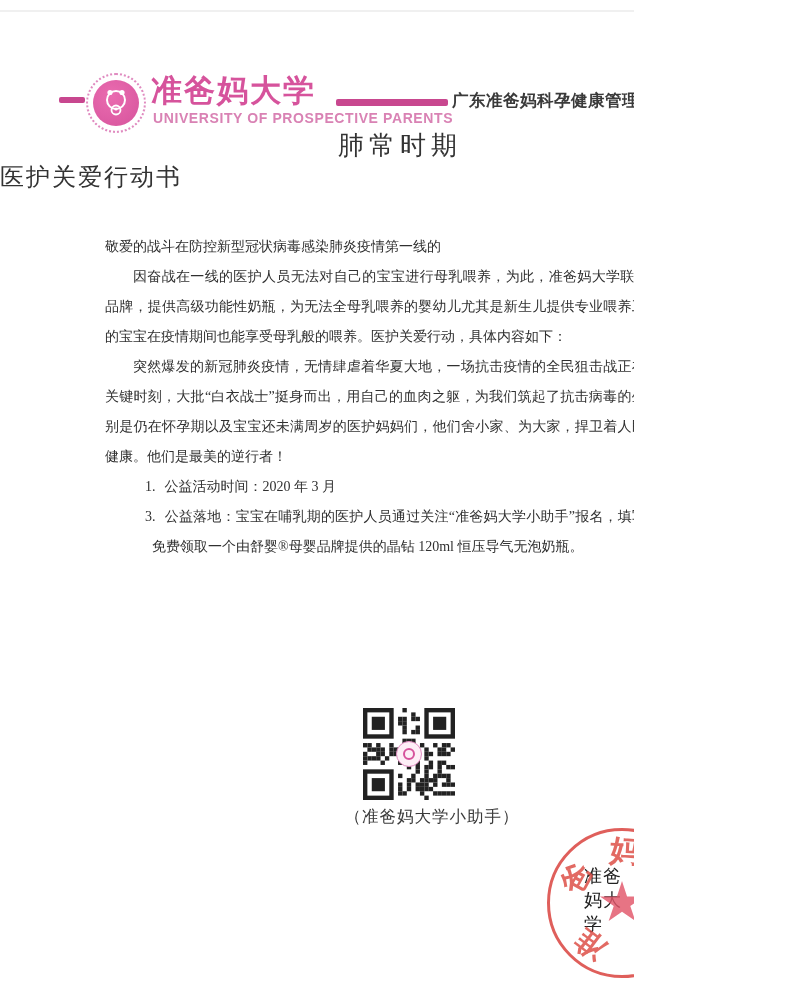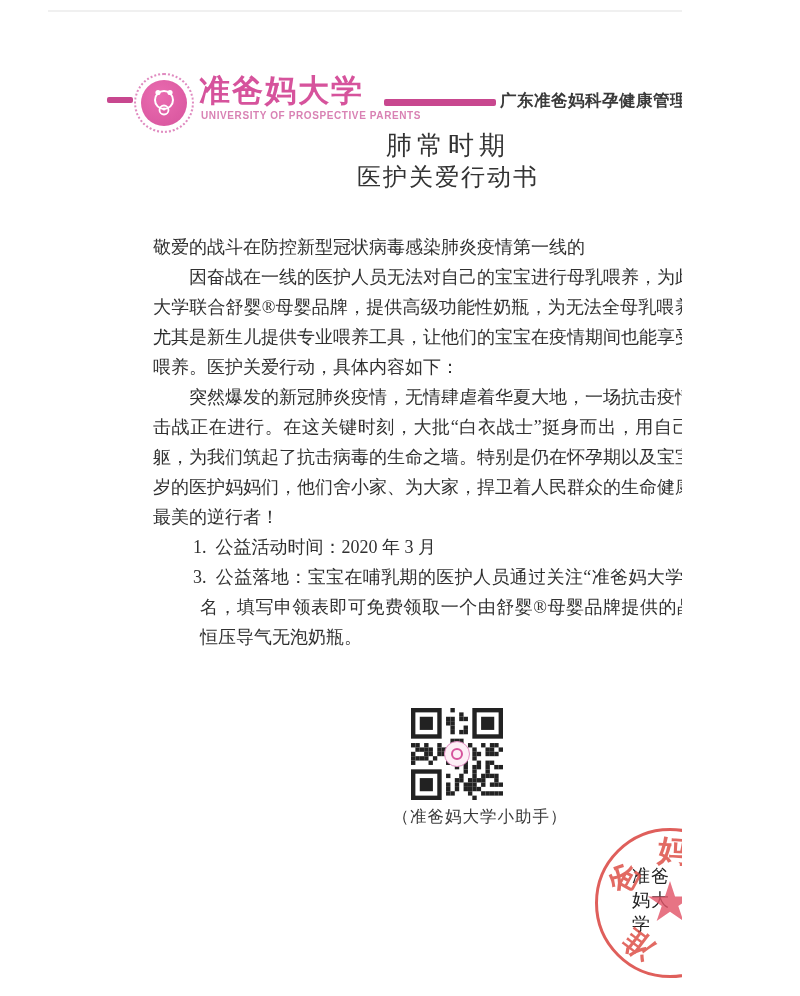--- a/index.html
+++ b/index.html
@@ -1,18 +1,18 @@
 <!DOCTYPE html>
 <html><head>
 <meta charset="utf-8">
 <style>
   html,body{margin:0;padding:0;background:#ffffff;}
   .page{
     position:relative;width:634px;height:996px;background:#ffffff;overflow:hidden;
-    font-family:"Liberation Serif","DejaVu Serif",serif;color:#2f2f2f;margin-left:48px;
+    font-family:"Liberation Serif","DejaVu Serif",serif;color:#2f2f2f;
   }
   .scan-line{position:absolute;left:0;top:10px;width:800px;height:2px;background:#f0f0f0;}
 
   
   .hline{position:absolute;background:#c8478f;border-radius:2px;}
   .hline-left{left:59px;top:97px;width:26px;height:6px;}
   .hline-mid{left:336px;top:99px;width:112px;height:7px;}
   .hline-right{left:659px;top:99px;width:107px;height:7px;}
 
   .badge{position:absolute;left:86px;top:73px;width:60px;height:60px;}
@@ -26,38 +26,38 @@
     display:flex;align-items:center;justify-content:center;
   }
   .brand-cn{
     position:absolute;left:151px;top:70px;width:240px;
     font-family:"Liberation Sans","DejaVu Sans",sans-serif;
     font-size:31px;font-weight:bold;color:#d6539c;letter-spacing:2px;white-space:nowrap;
   }
   .brand-en{
     position:absolute;left:153px;top:110px;width:240px;
     font-family:"Liberation Sans","DejaVu Sans",sans-serif;
-    font-size:10px;font-weight:bold;color:#d982b4;letter-spacing:0.6px;white-space:nowrap;
+    font-size:14px;font-weight:bold;color:#d982b4;letter-spacing:0.6px;white-space:nowrap;
   }
   .company{
     position:absolute;left:452px;top:90px;width:210px;
     font-family:"Liberation Sans","DejaVu Sans",sans-serif;
     font-size:16.5px;font-weight:bold;color:#3a3a3a;letter-spacing:0.5px;white-space:nowrap;
   }
 
   
   .title1{position:absolute;left:0;top:128px;width:800px;text-align:center;
     font-size:26px;letter-spacing:5px;color:#333;}
-  .title2{position:absolute;left:0;top:161px;width:800px;text-align:center;
+  .title2{position:absolute;left:0;top:161px;width:800px;
     font-size:24px;letter-spacing:2px;color:#333;}
 
   
   .body-text{
     position:absolute;left:105px;top:232px;width:612px;
-    font-size:18px;line-height:30px;text-align:justify;color:#303030;font-family:Liberation Serif, serif;
+    font-size:14px;line-height:30px;text-align:justify;color:#303030;font-family:Liberation Serif, serif;
   }
   .body-text p{margin:0;padding:0;}
   .para{text-indent:2em;}
   .list{margin:0;padding:0;list-style:none;}
   .list li{margin-left:47px;text-indent:-7px;}
   .list .num{margin-right:9px;}
 
   
   .qr-wrap{position:absolute;left:363px;top:708px;width:92px;height:92px;}
   .qr-logo{

